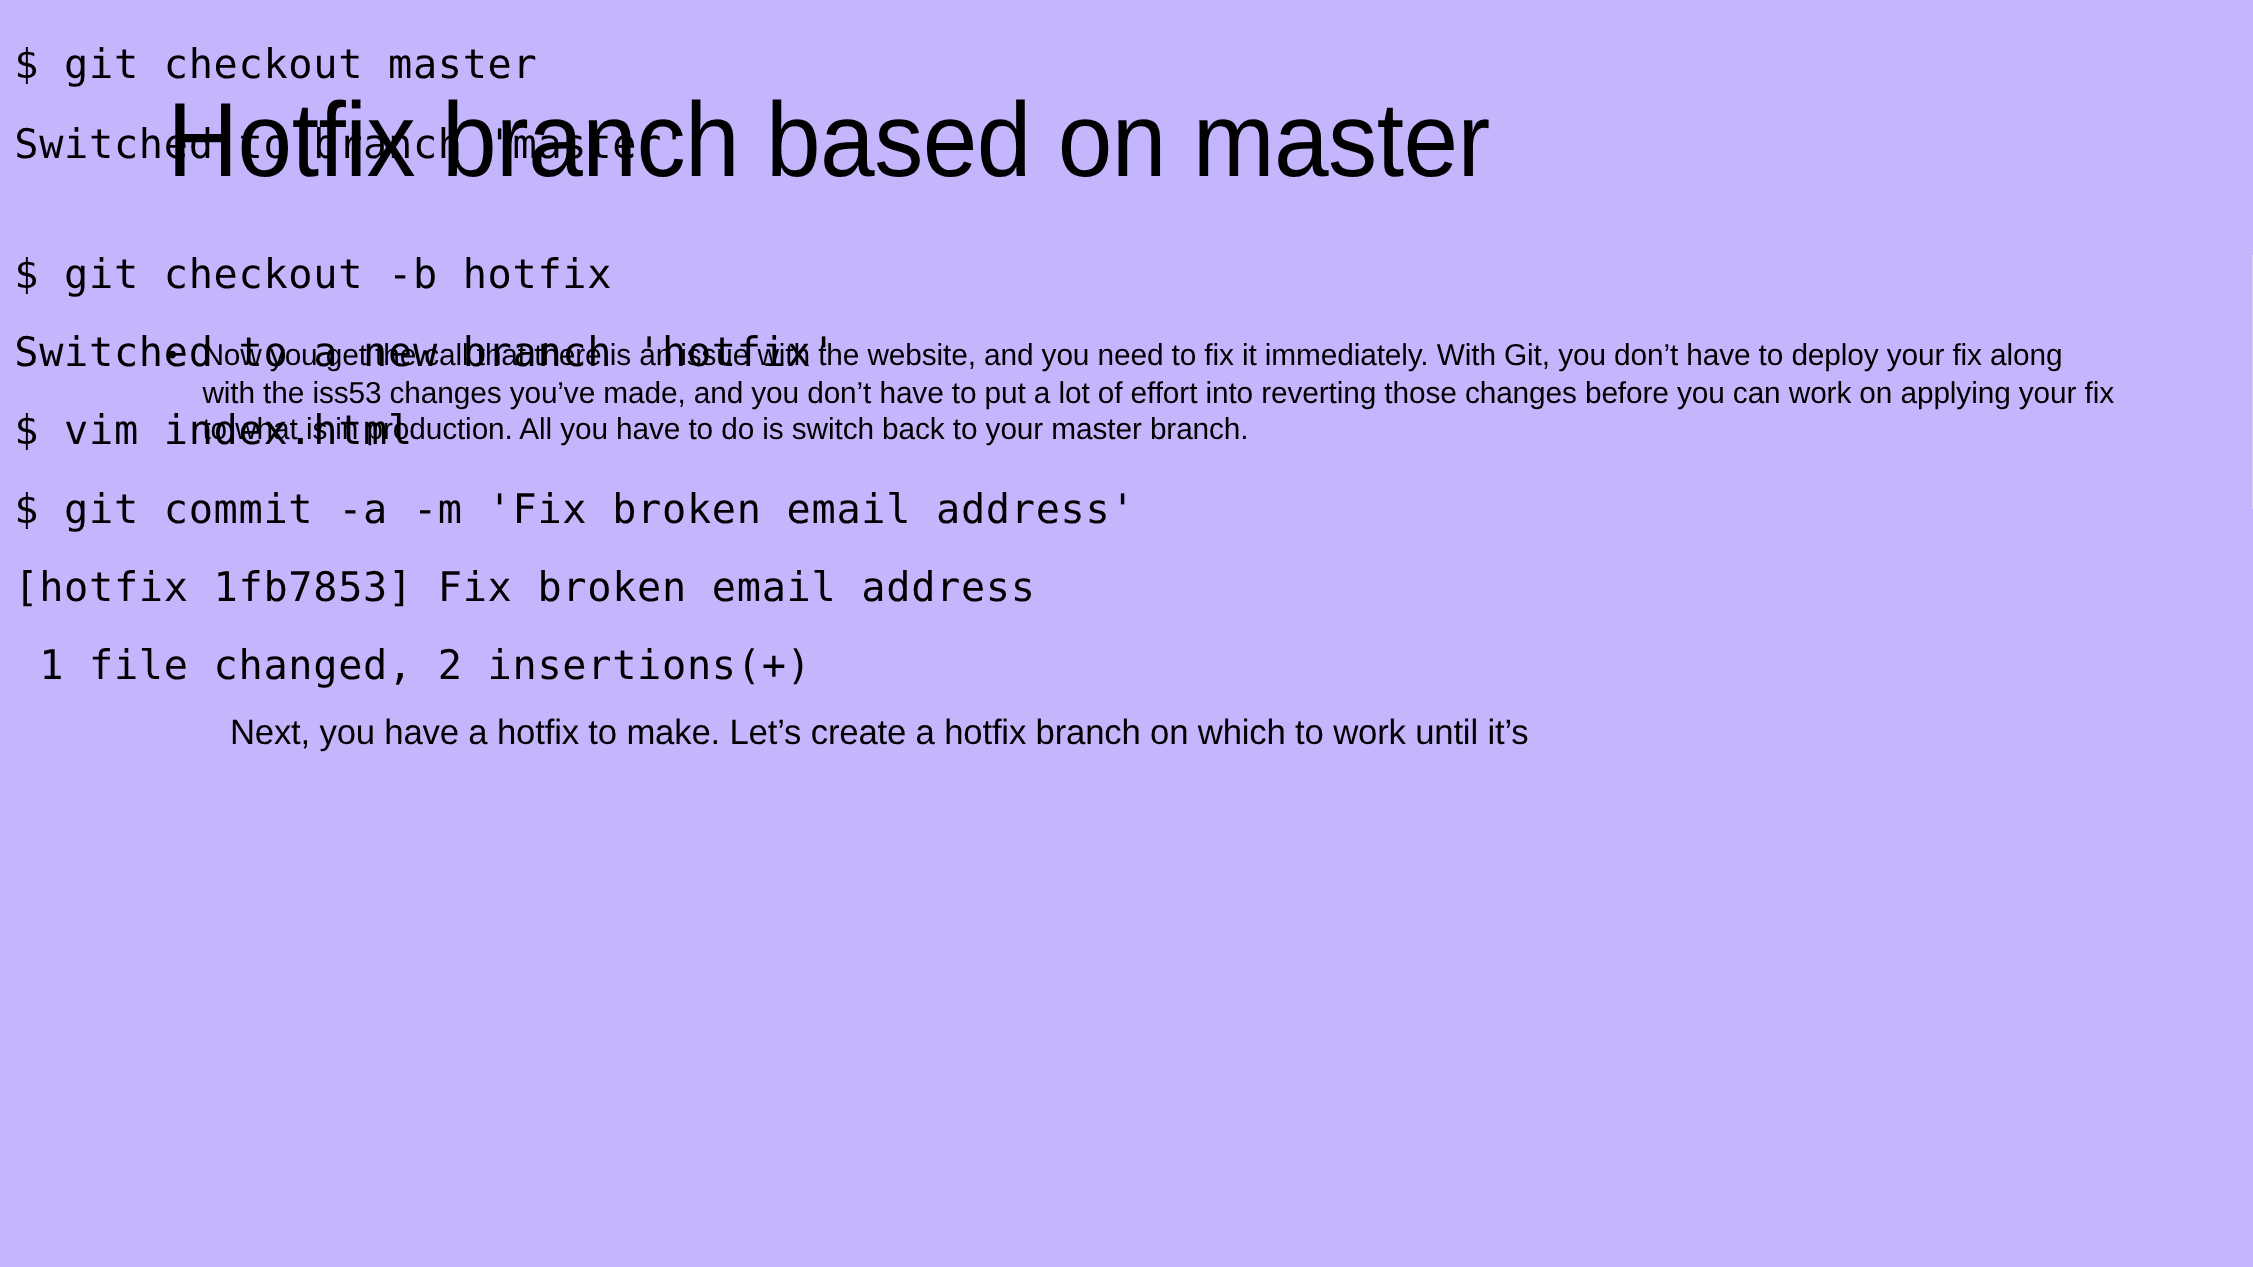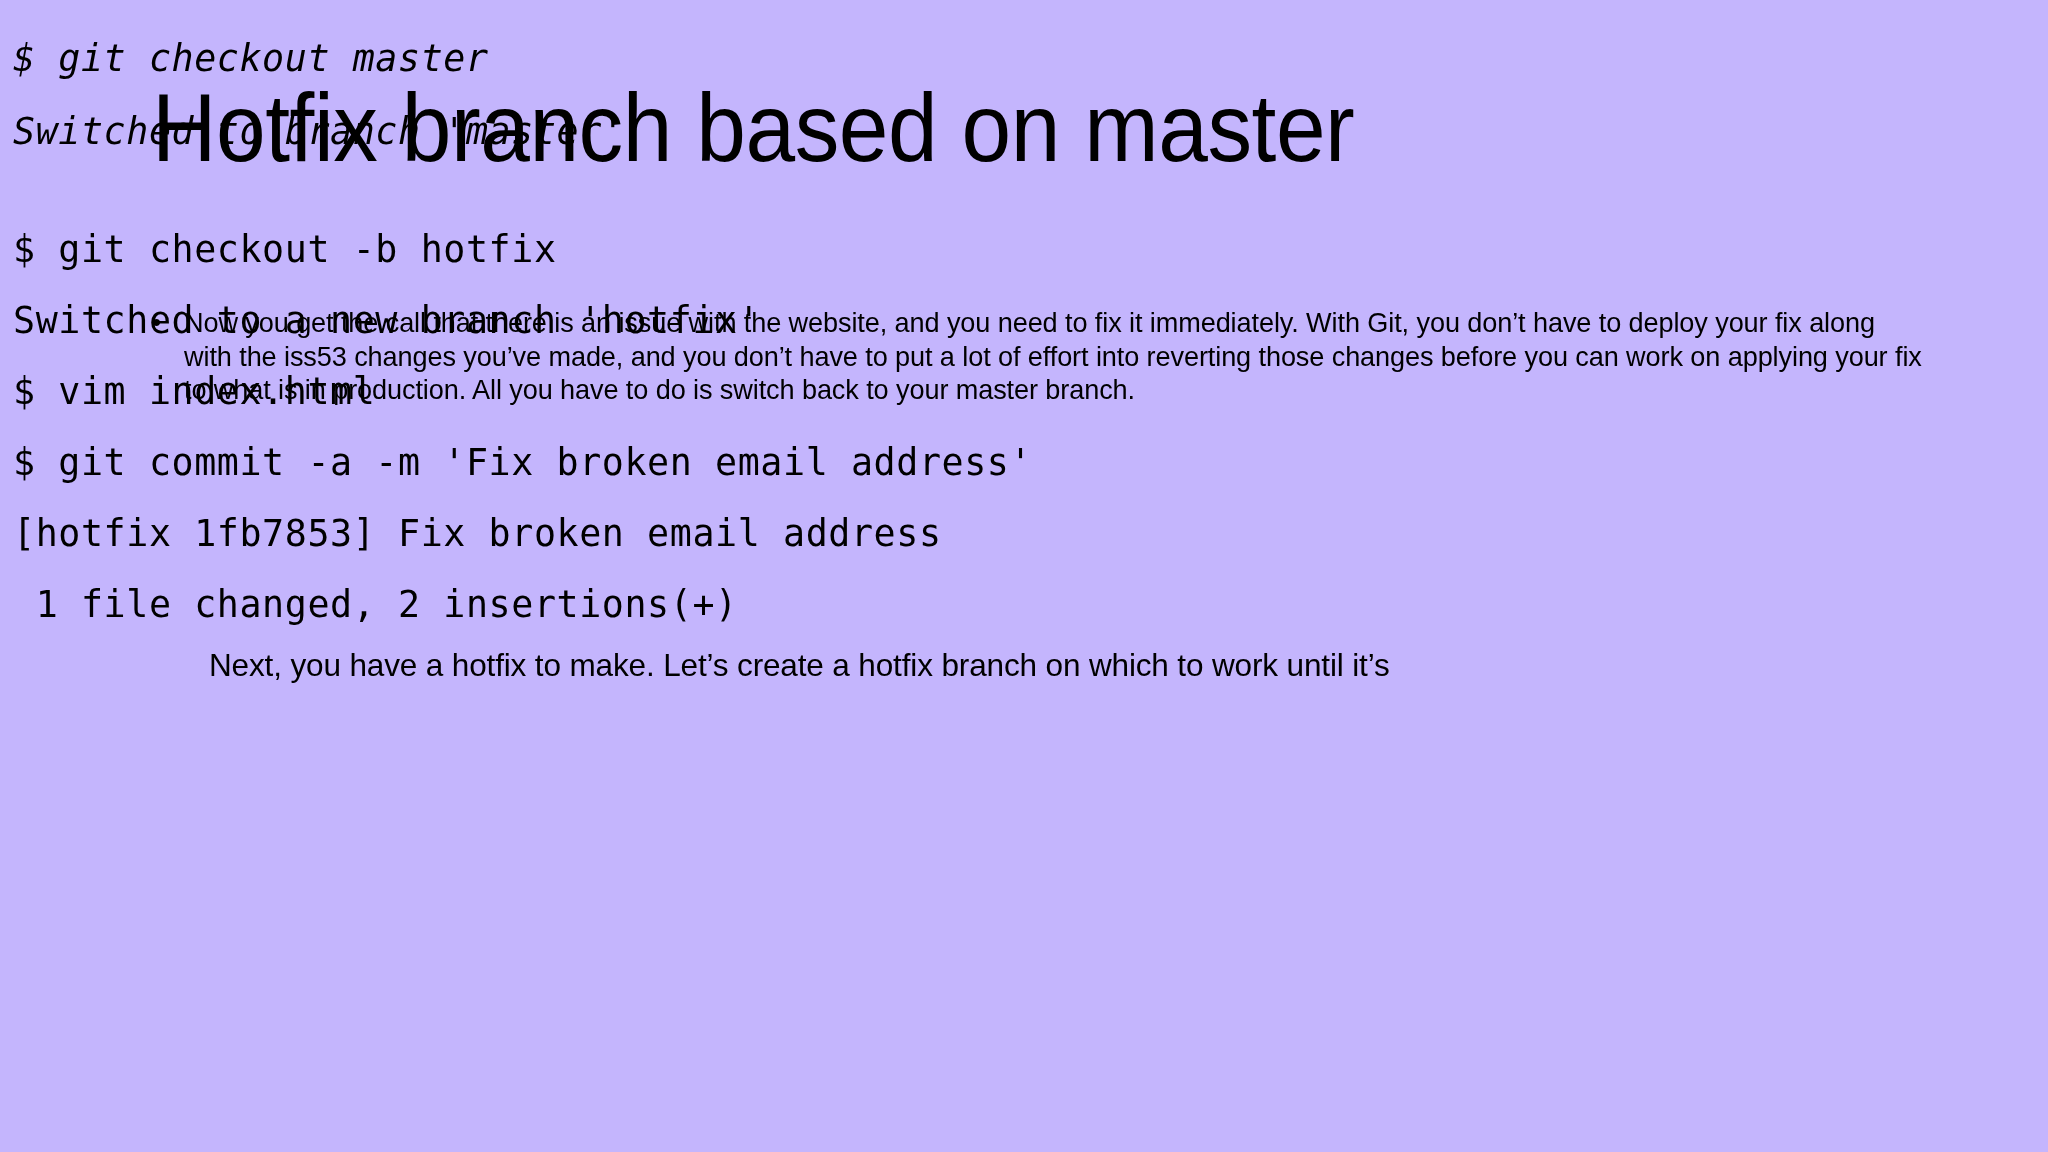--- a/index.html
+++ b/index.html
@@ -77,21 +77,20 @@
     font-family: "DejaVu Sans Mono", monospace;
     font-weight: 400;
   }
 
   #code-block-1 {
     left: 193px;
     top: 438px;
     width: 774px;
     height: 175px;
     padding: 22px 0 0 13px;
-    font-style: italic;
   }
   #code-block-1 .code-line {
     font-size: 37px;
     line-height: 73px;
     letter-spacing: 0.6px;
     transform: scaleX(0.99);
     transform-origin: left center;
   }
 
   #code-block-2 {

